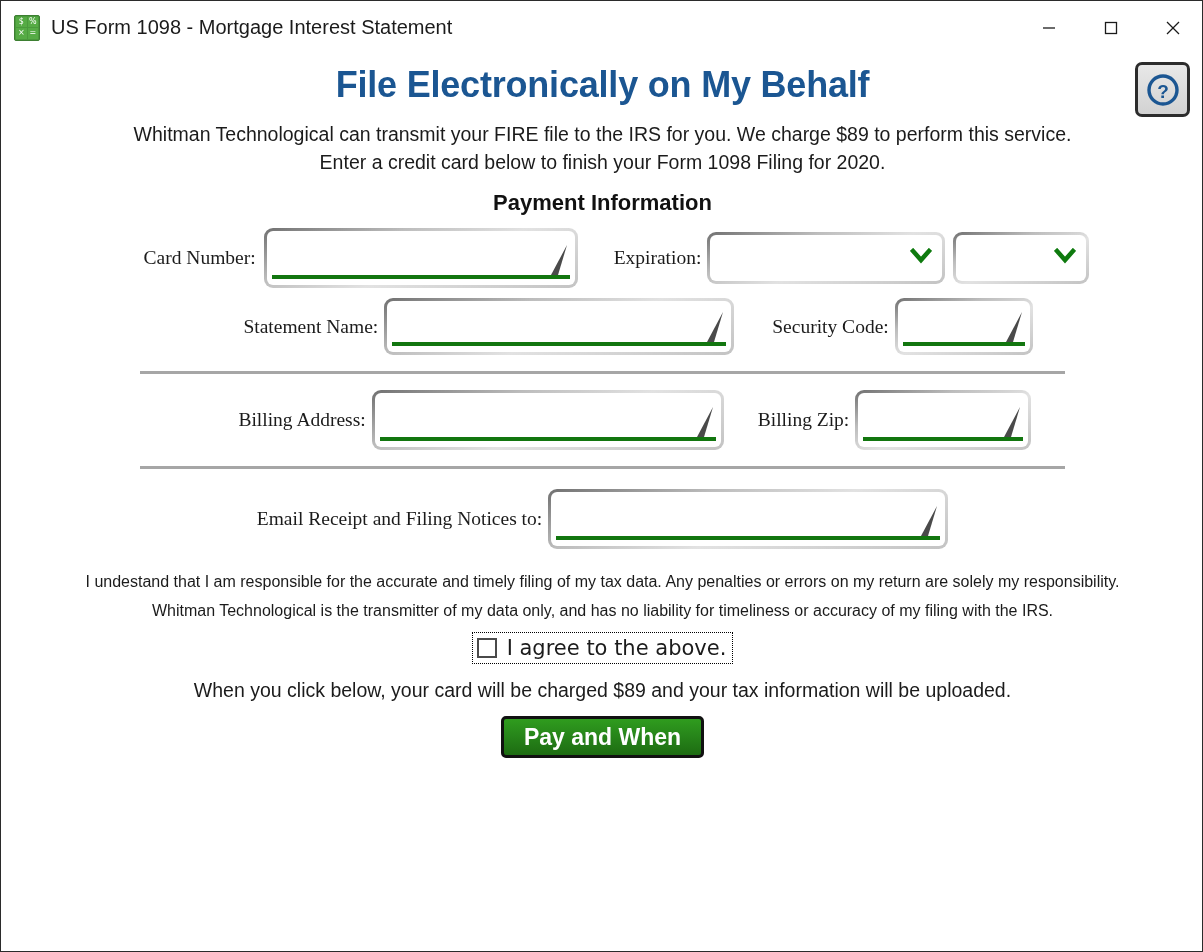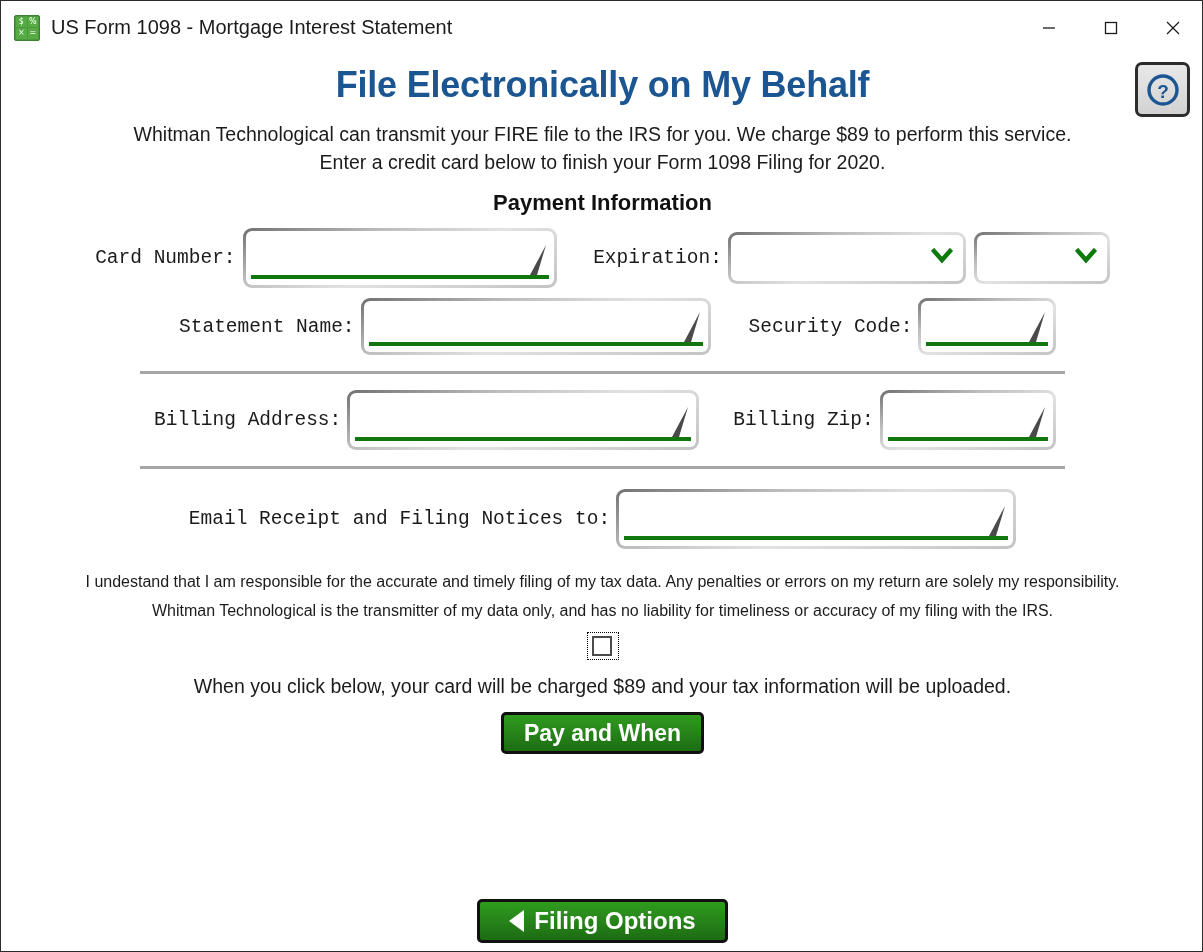--- a/index.html
+++ b/index.html
@@ -139,21 +139,21 @@
   
   .row {
     display: flex;
     align-items: center;
     justify-content: center;
     margin-top: 12px;
   }
   .label {
     font-size: 19.5px;
     color: #1b1b1b;
-    font-family: Liberation Mono, monospace;
+    font-family: Liberation Serif, serif;
     white-space: nowrap;
     text-align: right;
   }
   .field-wrap {
     position: relative;
     border-radius: 9px;
     background: linear-gradient(160deg,#707070 0%, #bdbdbd 30%, #e2e2e2 55%, #c3c3c3 100%);
     padding: 3px;
     box-sizing: border-box;
   }
@@ -483,28 +483,23 @@
           </div>
         </div>
       </div>
     </div>
 
     <p class="disclaimer">I undestand that I am responsible for the accurate and timely filing of my tax data. Any penalties or errors on my return are solely my responsibility. Whitman Technological is the transmitter of my data only, and has no liability for timeliness or accuracy of my filing with the IRS.</p>
 
     <div class="agree-wrap">
       <label class="agree-box">
         <span class="cb"></span>
+        <span class="agree-label">I agree to the above.</span>
       </label>
     </div>
 
     <p class="charge-note">When you click below, your card will be charged $89 and your tax information will be uploaded.</p>
 
     <button class="btn-green btn-pay">Pay and When</button>
 
-    <div class="bottom-bar">
-      <button class="btn-green btn-filing">
-        <span class="tri-left"></span>
-        <span>Filing Options</span>
-      </button>
-    </div>
 
   </div>
 </div>
 
 </body></html>

